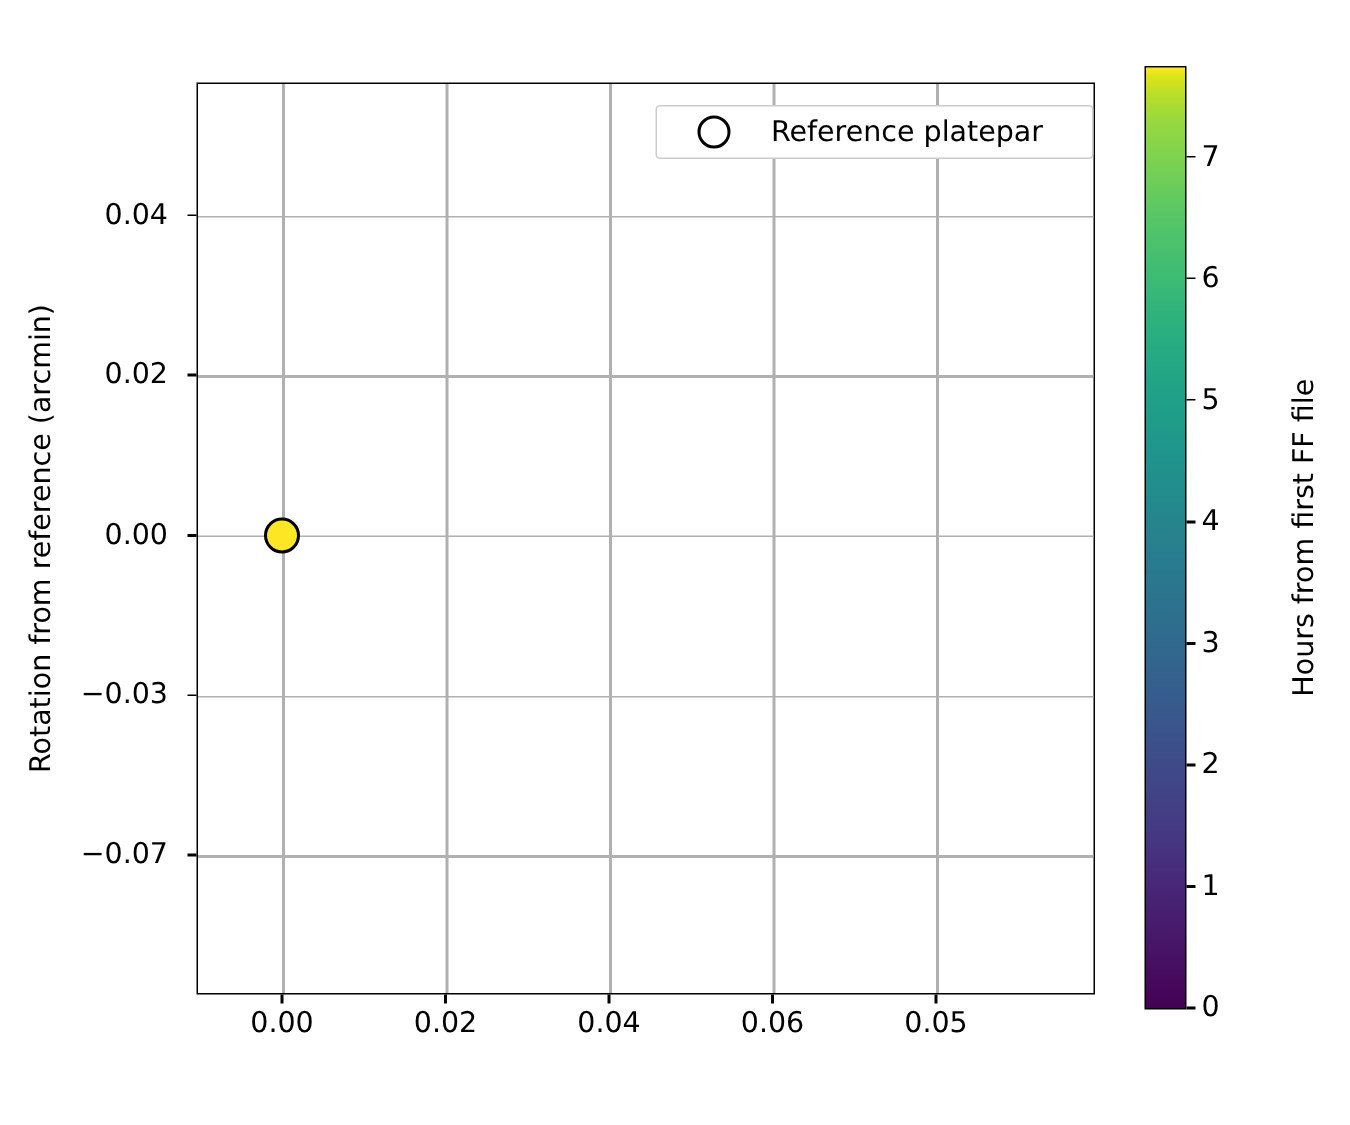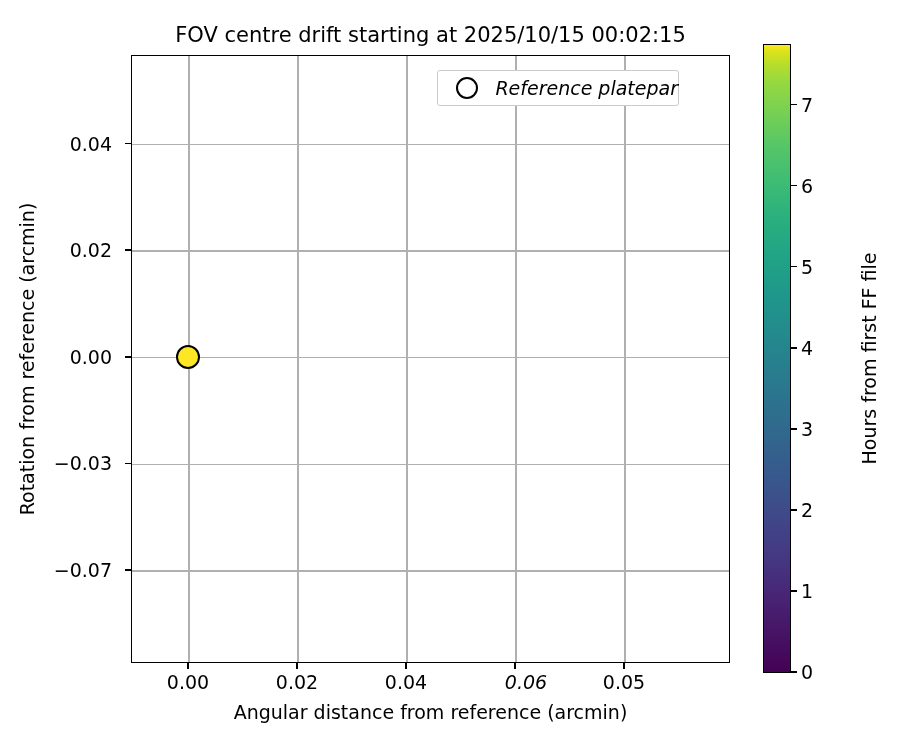--- a/index.html
+++ b/index.html
@@ -139,29 +139,28 @@
     white-space: nowrap;
     transform-origin: 0 0;
     transform: translate(14px, 663px) rotate(-90deg);
   }
 
   
   #legend {
     position: absolute;
     left: 437px;
     top: 70px;
-    width: 242px;
+    width: 292px;
     height: 36px;
     background: #ffffff;
     border: 1px solid #cccccc;
     border-radius: 3px;
     box-sizing: border-box;
     display: flex;
     align-items: center;
-    font-style: italic;
   }
   #legend-marker-wrap {
     width: 76px;
     display: flex;
     align-items: center;
     justify-content: center;
   }
   #legend-marker {
     width: 22px;
     height: 22px;
@@ -240,21 +239,20 @@
     white-space: nowrap;
     transform-origin: 0 0;
     transform: translate(856px, 673px) rotate(-90deg);
   }
 </style>
 </head>
 <body>
 
 <div id="figure">
 
-  <div id="chart-title">FOV centre drift starting at 2025/10/15 00:02:15</div>
 
   <div id="plot-area">
     <div id="plot-inner">
 
       <div class="gridline-v" style="left:56.2px;"></div>
       <div class="gridline-v" style="left:165.2px;"></div>
       <div class="gridline-v" style="left:274.2px;"></div>
       <div class="gridline-v" style="left:383.2px;"></div>
       <div class="gridline-v" style="left:492.2px;"></div>
 
@@ -277,36 +275,35 @@
 
   <div class="xtick-mark" style="left:187.2px;"></div>
   <div class="xtick-mark" style="left:296.2px;"></div>
   <div class="xtick-mark" style="left:405.2px;"></div>
   <div class="xtick-mark" style="left:514.2px;"></div>
   <div class="xtick-mark" style="left:623.2px;"></div>
 
   <div class="xtick-label" style="left:188px;">0.00</div>
   <div class="xtick-label" style="left:297px;">0.02</div>
   <div class="xtick-label" style="left:406px;">0.04</div>
-  <div class="xtick-label" style="left:526px;font-style:italic;">0.06</div>
+  <div class="xtick-label" style="left:515px;">0.06</div>
   <div class="xtick-label" style="left:624px;">0.05</div>
 
   <div class="ytick-mark" style="top:142.8px;"></div>
   <div class="ytick-mark" style="top:249.4px;"></div>
   <div class="ytick-mark" style="top:356.0px;"></div>
   <div class="ytick-mark" style="top:462.6px;"></div>
   <div class="ytick-mark" style="top:569.2px;"></div>
 
   <div class="ytick-label" style="top:143.6px;">0.04</div>
   <div class="ytick-label" style="top:250.2px;">0.02</div>
   <div class="ytick-label" style="top:356.8px;">0.00</div>
   <div class="ytick-label" style="top:463.4px;">−0.03</div>
   <div class="ytick-label" style="top:570.0px;">−0.07</div>
 
-  <div id="xlabel">Angular distance from reference (arcmin)</div>
   <div id="ylabel">Rotation from reference (arcmin)</div>
 
   <div id="colorbar-wrap">
     <div id="colorbar-gradient"></div>
   </div>
 
   <div class="cbtick-mark" style="top:671.4px;"></div>
   <div class="cbtick-mark" style="top:590.3px;"></div>
   <div class="cbtick-mark" style="top:509.2px;"></div>
   <div class="cbtick-mark" style="top:428.1px;"></div>

